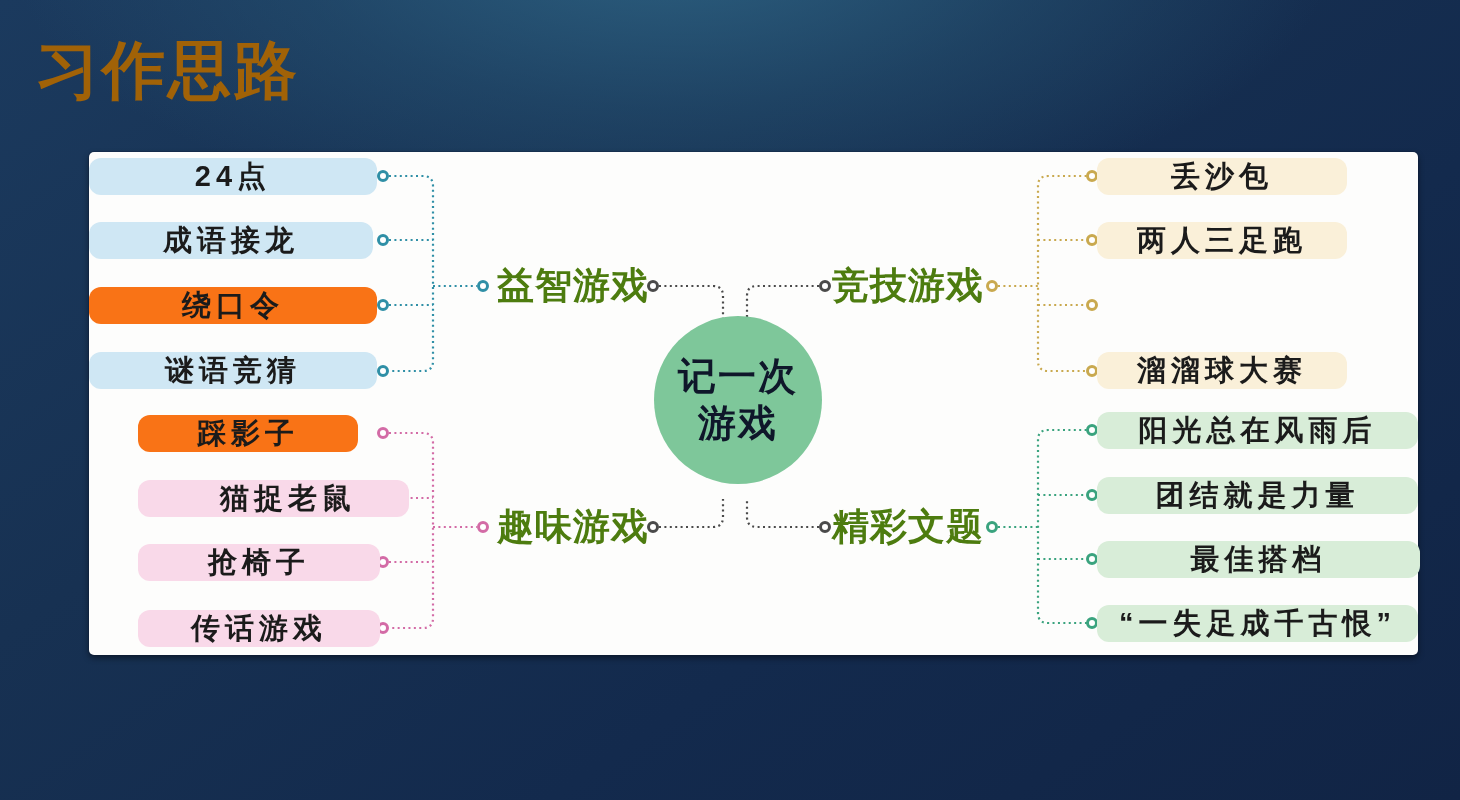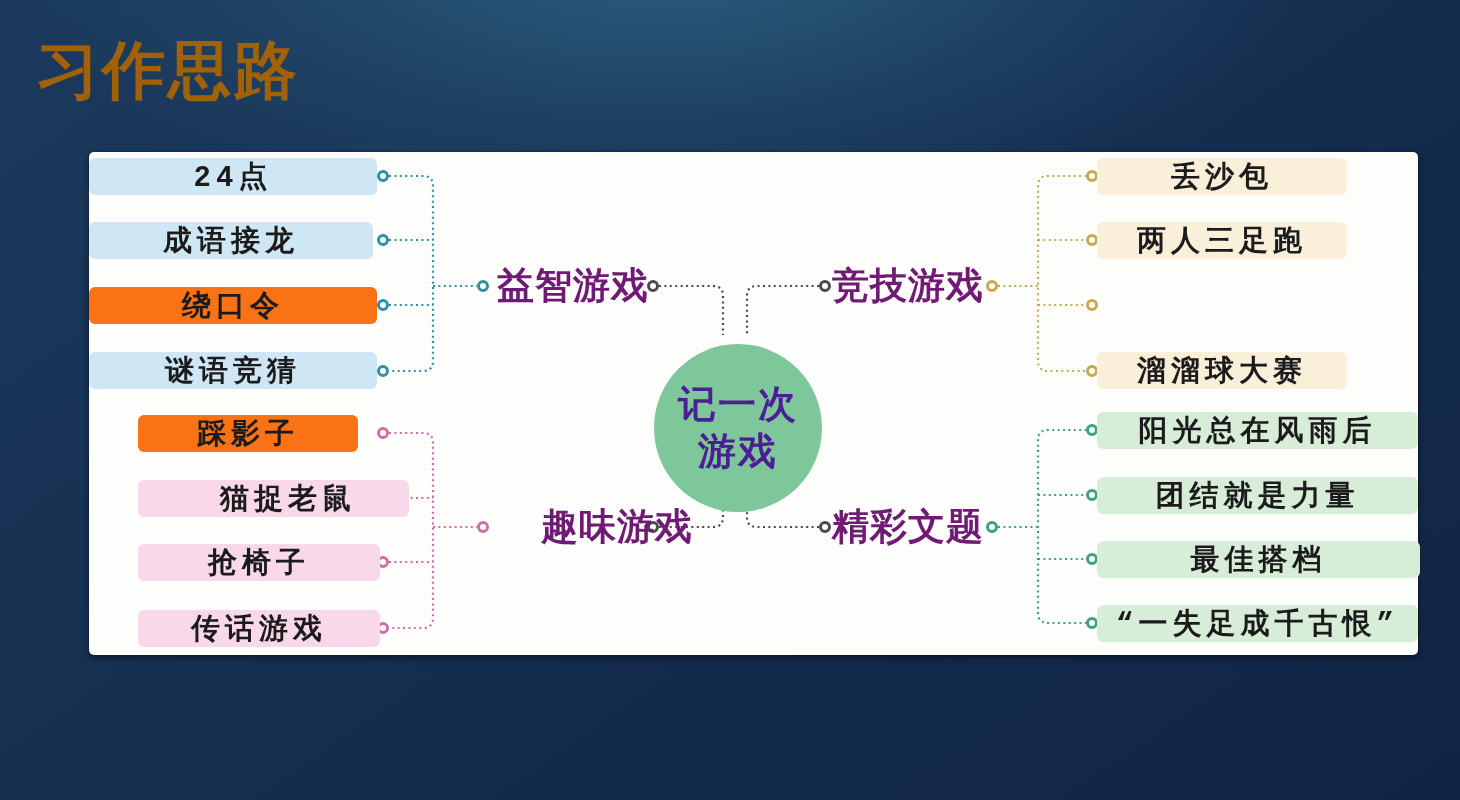--- a/index.html
+++ b/index.html
@@ -15,35 +15,35 @@
     font-size:63px;font-weight:bold;letter-spacing:3px;
     color:#a16207;
   }
   .panel{
     position:absolute;left:89px;top:152px;width:1329px;height:503px;
     background:#fdfdfc;border-radius:5px;
     box-shadow:0 0 0 1px rgba(10,25,50,.25), 0 3px 6px rgba(0,0,0,.45);
   }
   .connector-layer{position:absolute;left:0;top:0;width:1329px;height:503px;}
   .item{
-    position:absolute;height:37px;border-radius:6px;
+    position:absolute;height:37px;border-radius:12px;
     display:flex;align-items:center;justify-content:center;
-    font-family:Liberation Mono, monospace;
+    font-family:Liberation Sans, sans-serif;
     font-size:29px;font-weight:bold;letter-spacing:5px;color:#1b1b1b;
     white-space:nowrap;
   }
   .branch-label{
     position:absolute;width:164px;height:48px;line-height:48px;text-align:center;
-    font-size:37px;font-weight:bold;letter-spacing:1px;color:#701a75;
+    font-size:37px;font-weight:bold;letter-spacing:1px;color:#4d7c0f;
     white-space:nowrap;
   }
   .center-node{
-    position:absolute;left:565px;top:192px;width:168px;height:168px;border-radius:50%;
+    position:absolute;left:565px;top:164px;width:168px;height:168px;border-radius:50%;
     display:flex;flex-direction:column;align-items:center;justify-content:center;
-    color:#4c1d95;font-size:38px;font-weight:bold;letter-spacing:2px;line-height:47px;
+    color:#0f172a;font-size:38px;font-weight:bold;letter-spacing:2px;line-height:47px;
   }
   svg .dot{stroke-width:2.2;fill:none;stroke-dasharray:2 3.4;}
   svg .ring{fill:#fff;stroke-width:3;}
 </style>
 </head>
 <body>
 
 <div class="slide-title">习作思路</div>
 
 <div class="panel">
@@ -110,21 +110,21 @@
     </g>
   </svg>
 
   <div class="center-node" style="background: rgb(126, 199, 154);">
     <span>记一次</span>
     <span>游戏</span>
   </div>
 
   <div class="branch-label" style="left:402px;top:110px;">益智游戏</div>
   <div class="branch-label" style="left:737px;top:110px;">竞技游戏</div>
-  <div class="branch-label" style="left:402px;top:351px;margin-left:44px;">趣味游戏</div>
+  <div class="branch-label" style="left:402px;top:351px;">趣味游戏</div>
   <div class="branch-label" style="left:737px;top:351px;">精彩文题</div>
 
   <div class="item" style="left: 0px; top: 6px; width: 288px; background: rgb(207, 231, 244);">24点</div>
   <div class="item" style="left: 0px; top: 70px; width: 284px; background: rgb(207, 231, 244);">成语接龙</div>
   <div class="item" style="left: 0px; top: 135px; width: 288px; background: #f97316;">绕口令</div>
   <div class="item" style="left: 0px; top: 200px; width: 288px; background: rgb(207, 231, 244);">谜语竞猜</div>
 
   <div class="item" style="left: 1008px; top: 6px; width: 250px; background: rgb(250, 240, 217);">丢沙包</div>
   <div class="item" style="left: 1008px; top: 70px; width: 250px; background: rgb(250, 240, 217);">两人三足跑</div>
   <div class="item" style="left: 1008px; top: 200px; width: 250px; background: rgb(250, 240, 217);">溜溜球大赛</div>

